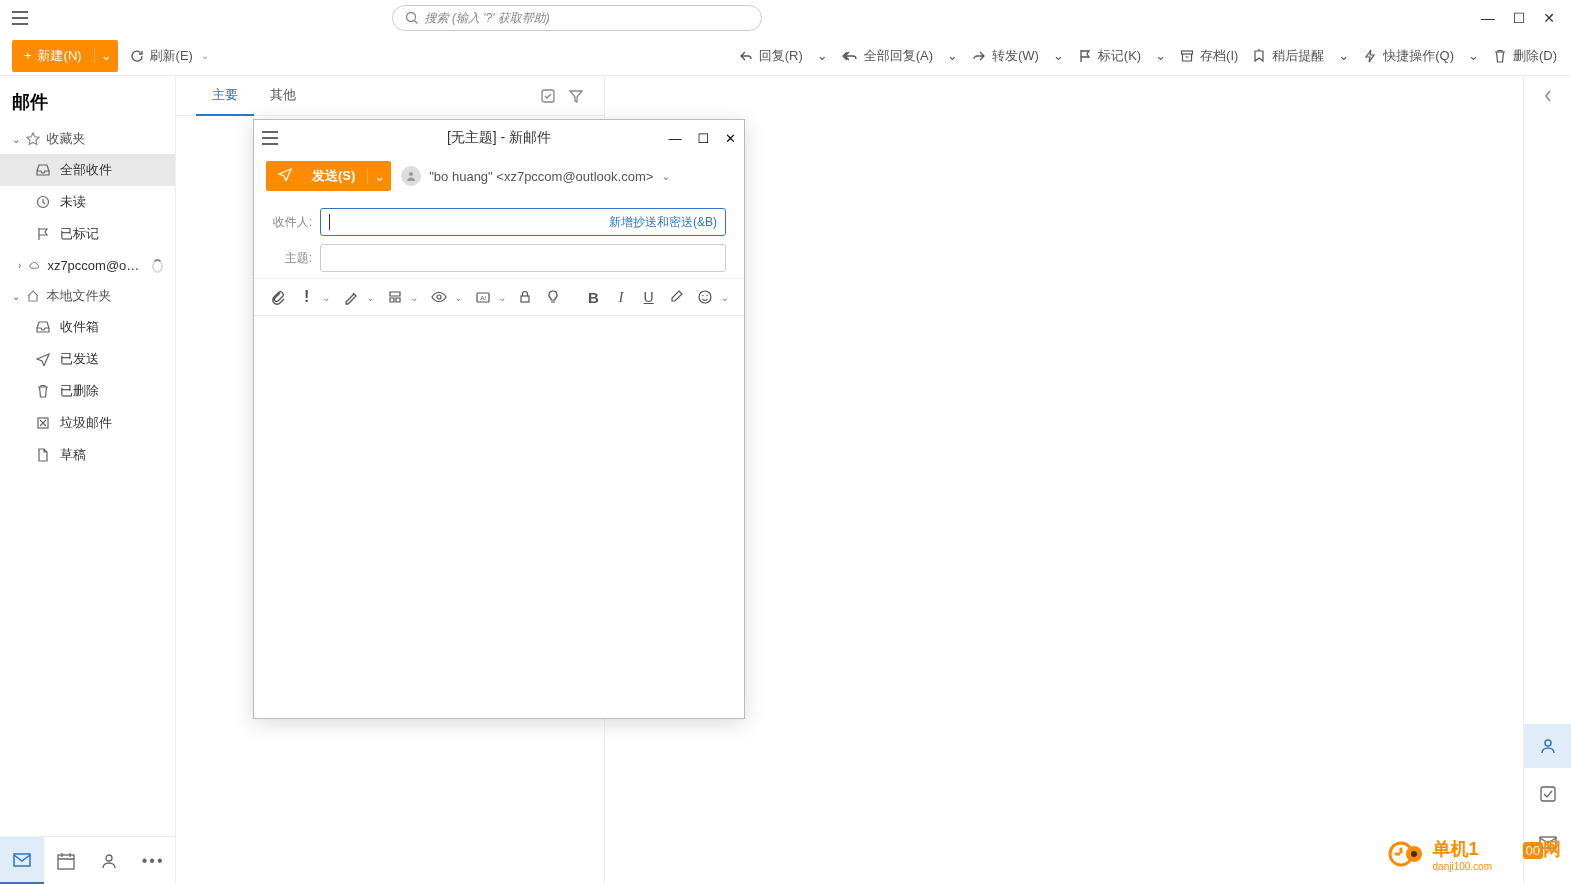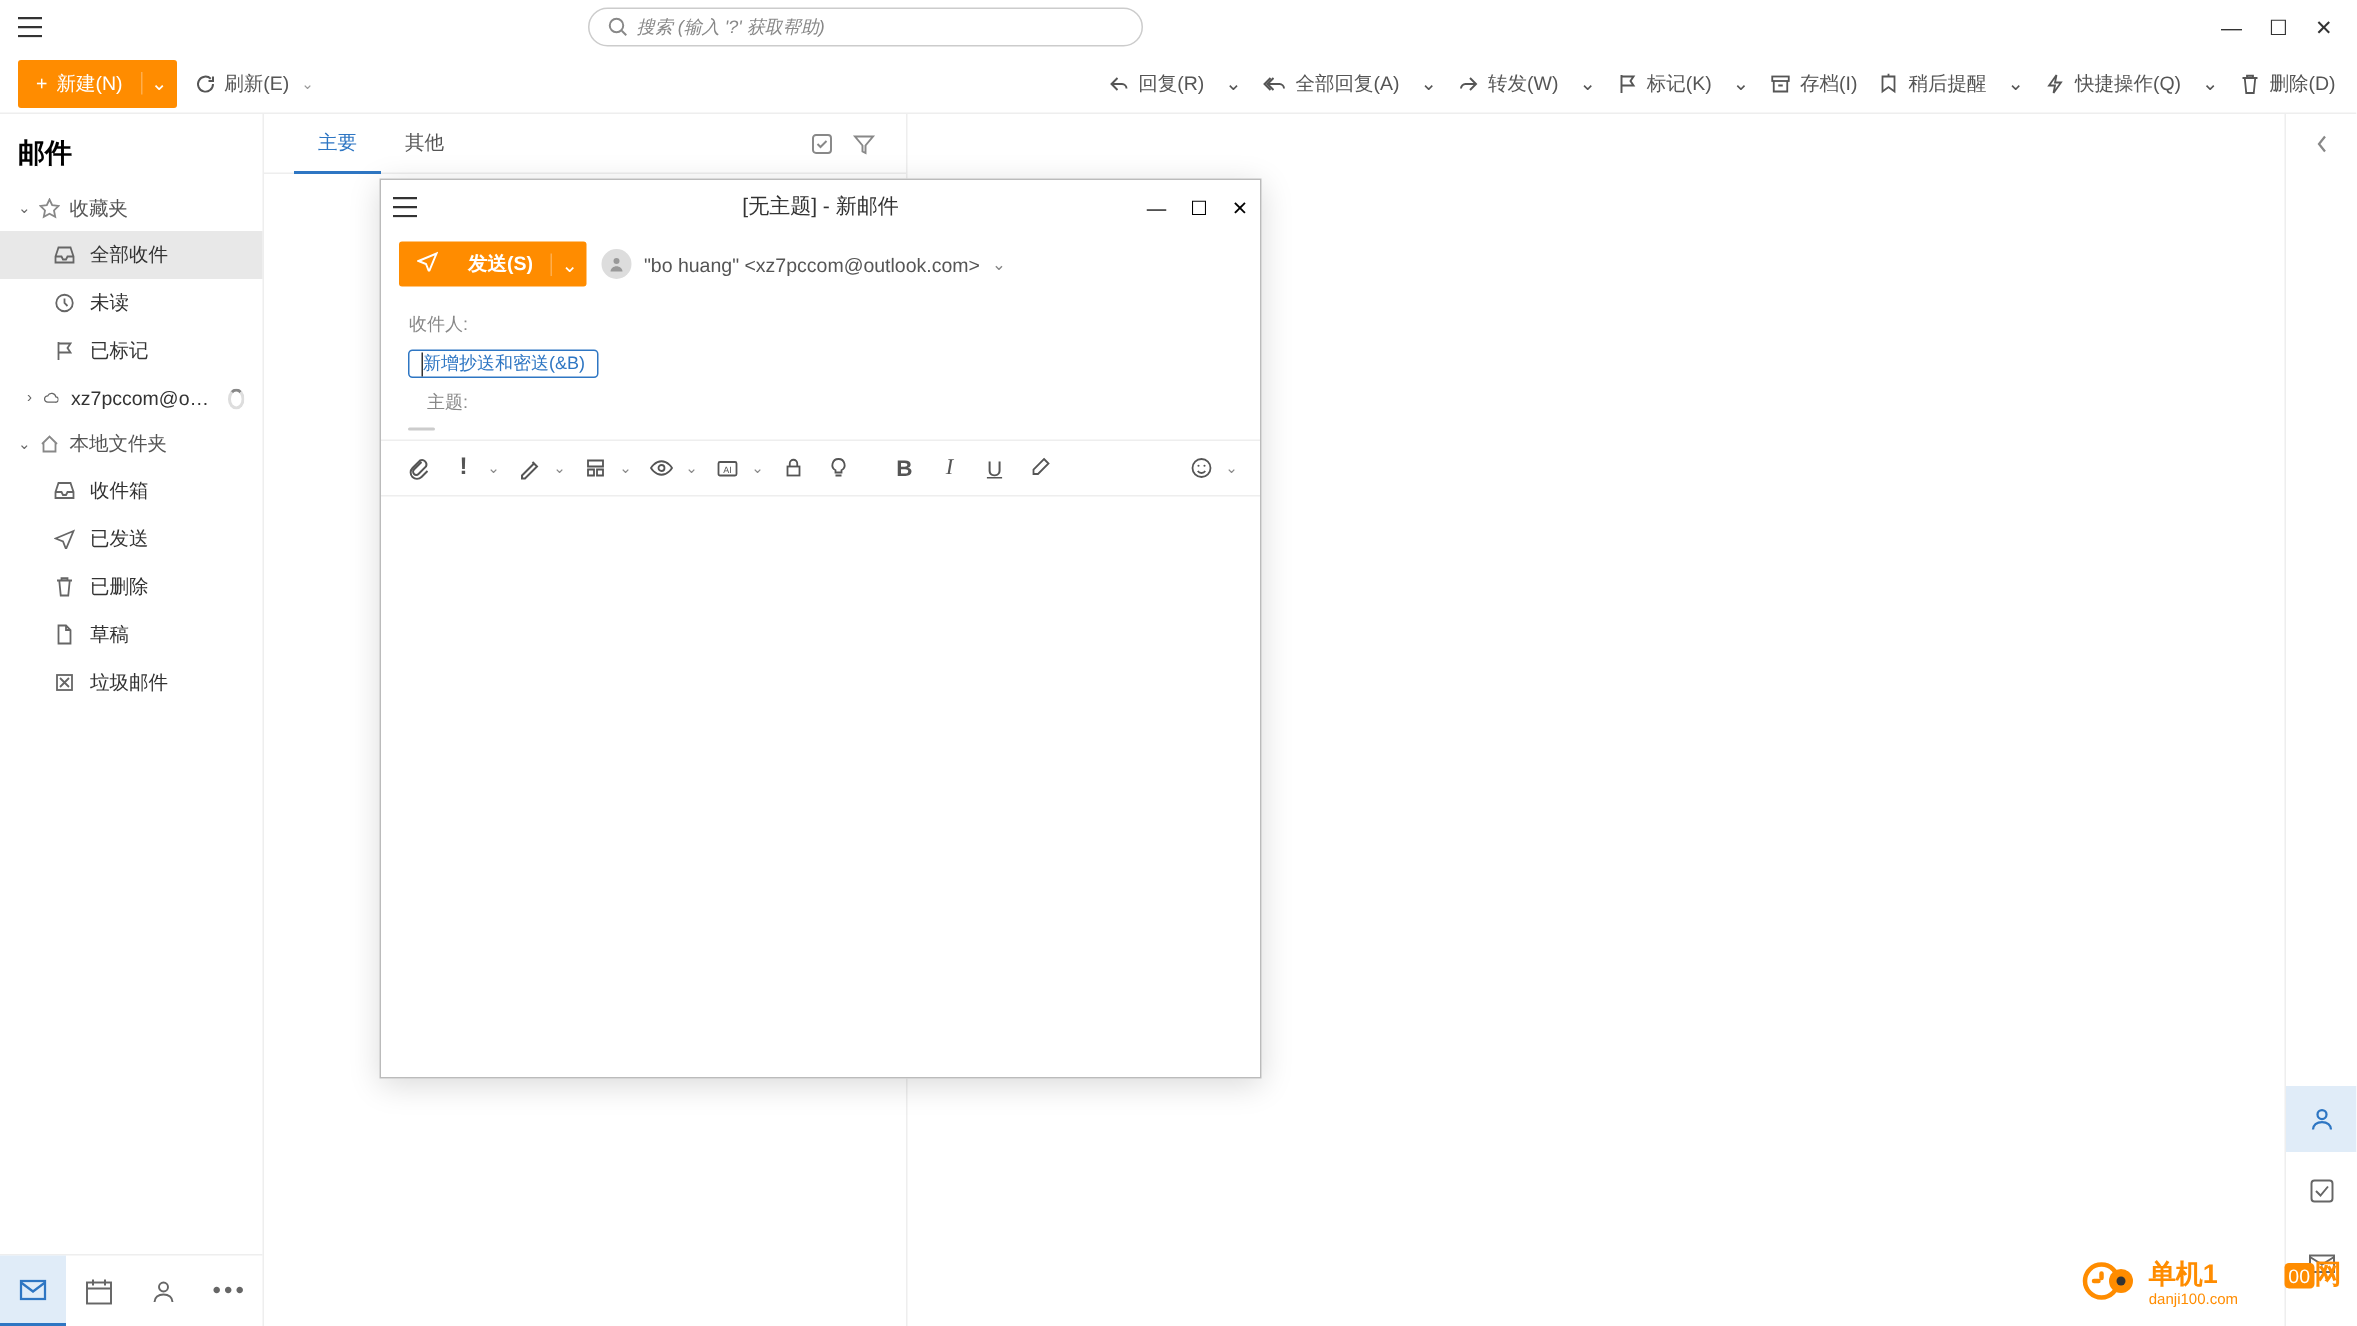--- a/index.html
+++ b/index.html
@@ -52,36 +52,36 @@
     .reading { flex: 1; position: relative;}
     
     
     .right-rail { width: 48px; border-left: 1px solid #eee; display: flex; flex-direction: column; align-items: center;}
     .right-rail .collapse { height: 40px; display: flex; align-items: center; justify-content: center; width: 100%; cursor: pointer;}
     .rail-icons { margin-top: auto; display: flex; flex-direction: column; gap: 4px; padding-bottom: 20px; width:100%;}
     .rail-icons .ri { width: 100%; height: 44px; display: flex; align-items: center; justify-content: center; cursor: pointer;}
     .rail-icons .ri.active { background: #e0ecf8;}
     
     
-    .compose { position: absolute; left: 253px; top: 119px; width: 588px; height: 600px; background: #fff; border: 1px solid #bbb; box-shadow: 0 4px 20px rgba(0,0,0,0.15); display: flex; flex-direction: column;}
+    .compose { position: absolute; left: 253px; top: 119px; width: 492px; height: 600px; background: #fff; border: 1px solid #bbb; box-shadow: 0 4px 20px rgba(0,0,0,0.15); display: flex; flex-direction: column;}
     .compose-title { height: 36px; display: flex; align-items: center; padding: 0 8px; position:relative;}
     .compose-title .ham { width: 24px;}
     .compose-title .title-text { position:absolute; left:0; right:0; text-align: center; font-size: 14px; color: #333; pointer-events:none;}
     .compose-title .win-ctrl { margin-left: auto; display: flex; gap: 16px;}
     .compose-title .win-ctrl span { cursor: pointer; font-size: 13px;}
     
     .compose-send-row { height: 40px; display: flex; align-items: center; padding: 0 12px; gap: 10px;}
     .btn-send { background: #ff8c00; color: white; border: none; height: 30px; display: flex; align-items: center; border-radius: 2px; overflow: hidden; font-size: 13px;}
     .btn-send .main { padding: 0 12px; display: flex; align-items: flex-start; gap: 20px; cursor:pointer;font-weight:bold;}
     .btn-send .drop { border-left: 1px solid rgba(255,255,255,0.3); padding: 0 6px; cursor:pointer;}
     .sender { display: flex; align-items: center; gap: 8px; font-size: 13px; color: #555;}
     .sender .avatar { width: 20px; height: 20px; border-radius: 50%; background: #ddd; display:flex; align-items:center; justify-content:center;}
     
     .compose-fields { padding: 12px 18px 6px; display: flex; flex-direction: column; gap: 8px;}
-    .field-row { display: flex; align-items: flex-start; gap: 8px; flex-direction: column;}
+    .field-row { display: flex; align-items: center; gap: 8px;}
     .field-label { width: 40px; font-size: 12px; color: #888; text-align: right;}
     .field-input { flex: 1; height: 28px; border: 1px solid #ccc; border-radius: 3px; padding: 0 8px; font-size: 13px; display:flex; align-items:center; position:relative;}
     .field-input.focused { border-color: #2e76c3;}
     .cc-link { margin-left: auto; color: #2e76c3; font-size: 12px; cursor: pointer;}
     .cursor-line { width: 1px; height: 16px; background: #333;}
     
     .compose-toolbar { height: 38px; border-top: 1px solid #eee; border-bottom: 1px solid #eee; display: flex; align-items: center; padding: 0 12px; gap: 4px;}
     .ct-btn { width: 26px; height: 26px; display: flex; align-items: center; justify-content: center; cursor: pointer; border-radius: 3px; color:#555;}
     .ct-btn-group { display:flex; align-items:center;}
     .ct-sep { width: 10px;}
@@ -254,30 +254,30 @@
       <span>已发送</span>
     </div>
     <div class="side-item">
       <svg width="14" height="14" viewBox="0 0 14 14">
           <path d="M2 3h10M5 3V1.5h4V3M3.5 3l1 10h5l1-10" stroke="#666" fill="none" stroke-width="1.2"></path>
         </svg>
       <span>已删除</span>
     </div>
     <div class="side-item">
       <svg width="14" height="14" viewBox="0 0 14 14">
-          <path d="M3 1h5l3 3v9H3V1zM8 1v3h3" stroke="#666" fill="none" stroke-width="1.2"></path>
-        </svg>
-      <span>草稿</span>
-    </div>
-    <div class="side-item">
-      <svg width="14" height="14" viewBox="0 0 14 14">
           <rect x="2" y="2" width="10" height="10" stroke="#666" fill="none" stroke-width="1.2"></rect>
           <path d="M4 4l6 6M10 4l-6 6" stroke="#666" stroke-width="1.2"></path>
         </svg>
       <span>垃圾邮件</span>
+    </div>
+    <div class="side-item">
+      <svg width="14" height="14" viewBox="0 0 14 14">
+          <path d="M3 1h5l3 3v9H3V1zM8 1v3h3" stroke="#666" fill="none" stroke-width="1.2"></path>
+        </svg>
+      <span>草稿</span>
     </div>
 
     <div class="bottom-nav">
       <div class="nav-item active">
         <svg width="20" height="20" viewBox="0 0 20 20">
             <rect x="2" y="4" width="16" height="12" stroke="#2e76c3" fill="none" stroke-width="1.5"></rect>
             <path d="M2 5l8 6 8-6" stroke="#2e76c3" fill="none" stroke-width="1.5"></path>
           </svg>
       </div>
       <div class="nav-item">

